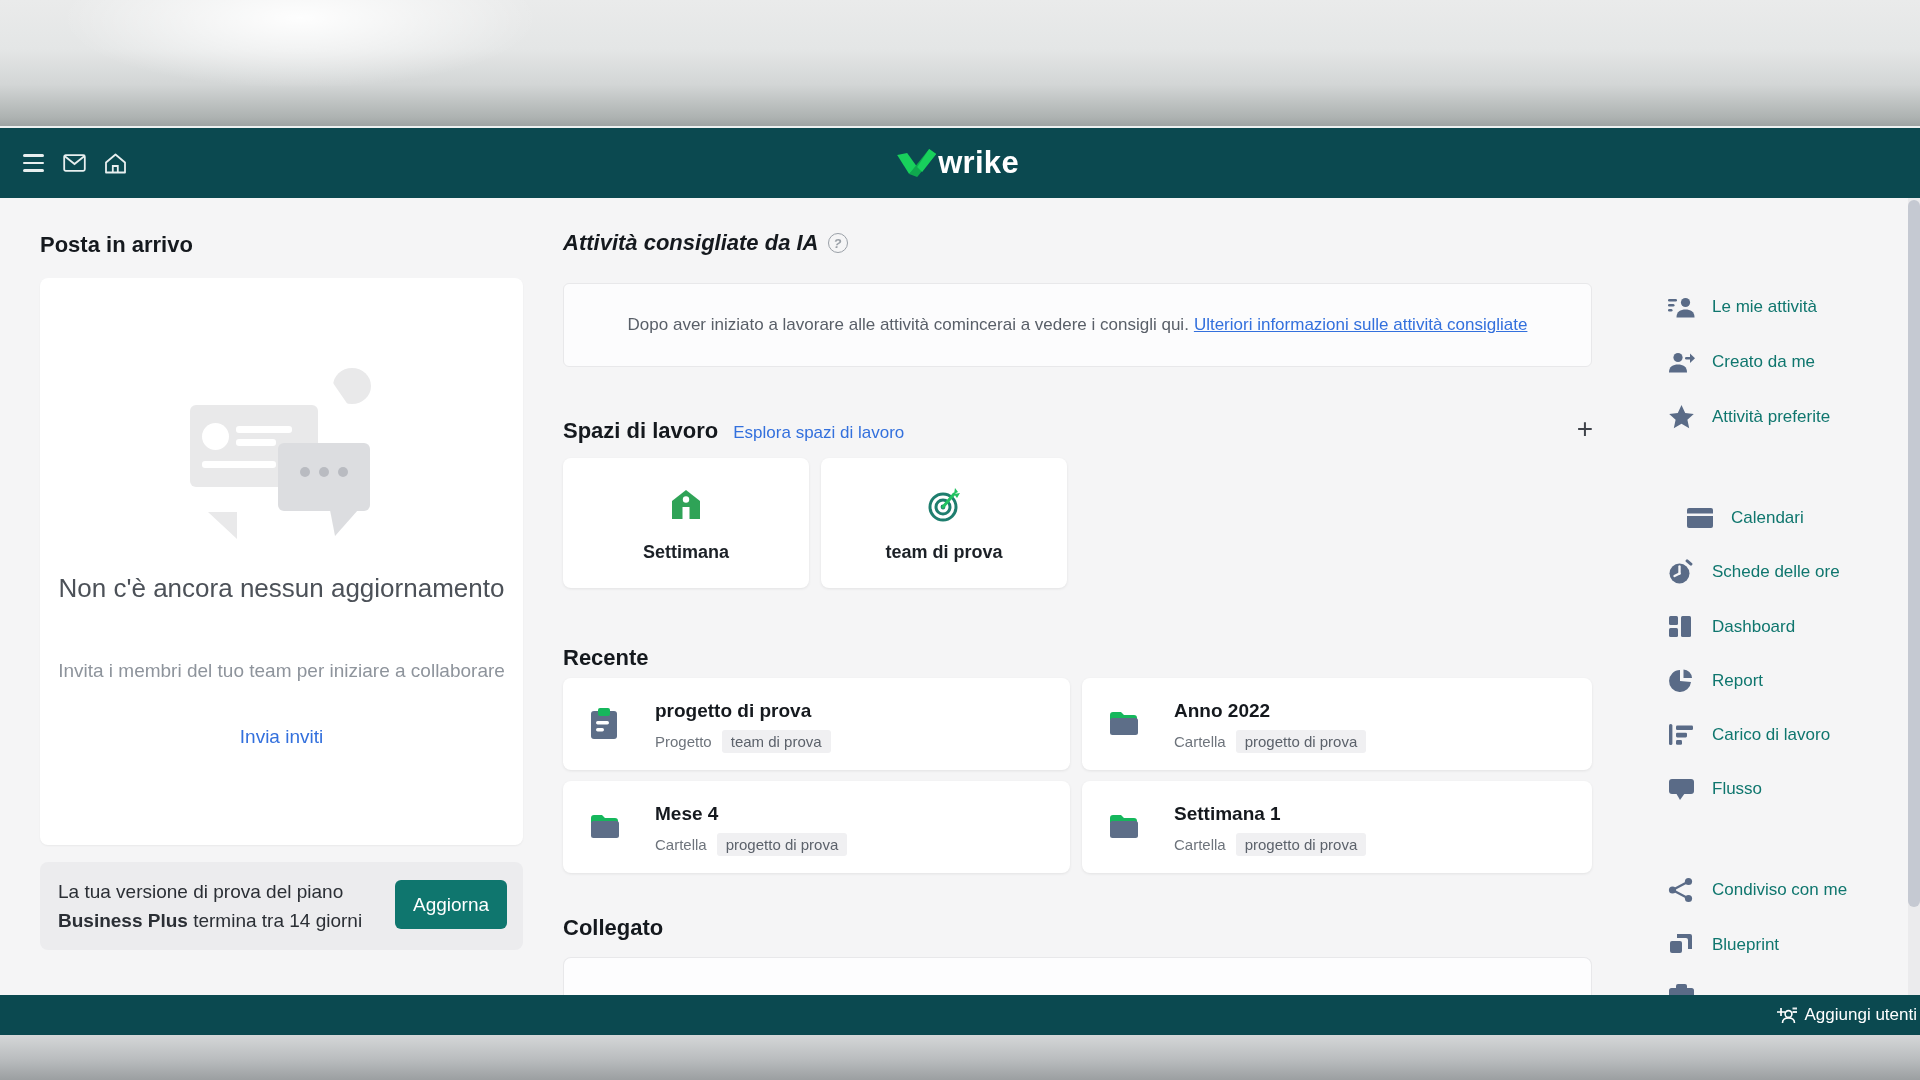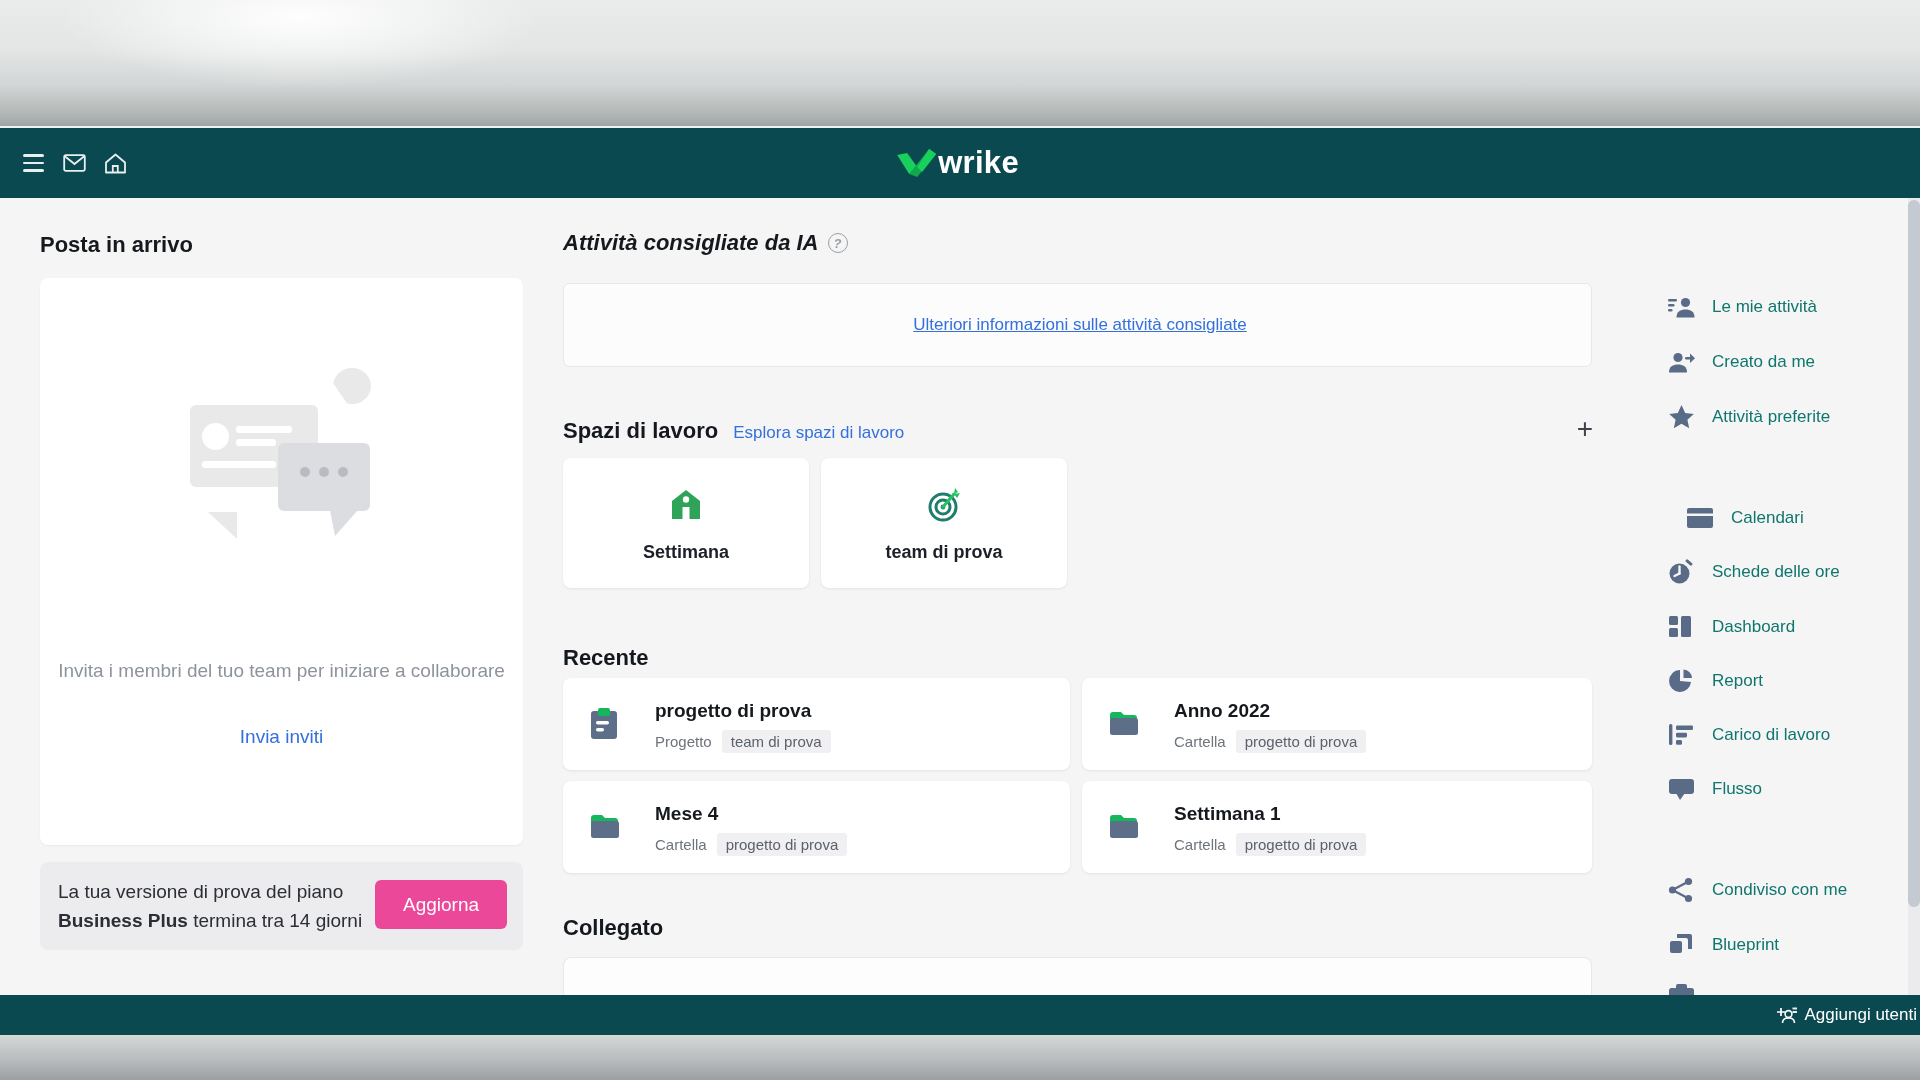--- a/index.html
+++ b/index.html
@@ -62,21 +62,21 @@
   #illu-dots span { width:10px; height:10px; border-radius:50%; background:#b9bbc1; }
   #illu-fronttail { position:absolute; left:52px; top:67px; width:28px; height:26px; background:#dcdde0; clip-path:polygon(0 0,100% 0,18% 100%); }
 
   #empty-title { position:absolute; left:0; top:292px; width:100%; text-align:center; font-size:26px; line-height:37px; color:#4c5158; }
   #empty-sub { position:absolute; left:0; top:378px; width:100%; text-align:center; font-size:19px; line-height:29px; color:#8e949c; }
   #invite-link { position:absolute; left:0; top:448px; width:100%; text-align:center; font-size:19px; color:#3370dd; cursor:pointer; }
 
   #trial-banner { position:absolute; left:40px; top:862px; width:483px; height:88px; background:#ececee; border-radius:8px; }
   #trial-text { position:absolute; left:18px; top:15px; font-size:19px; line-height:29px; color:#2b2f35; }
   #trial-text b { font-weight:700; }
-  #upgrade-btn { position:absolute; right:16px; top:18px; width:132px; height:49px; background:#ec4899; border:none; border-radius:6px;
+  #upgrade-btn { position:absolute; right:16px; top:18px; width:112px; height:49px; background:#0f766e; border:none; border-radius:6px;
     color:#ffffff; font-size:19px; font-family:inherit; cursor:pointer; }
 
   
   #ai-title-row { position:absolute; left:563px; top:230px; display:flex; align-items:center; gap:9px;font-style:italic; }
   #ai-title { font-size:22px; font-weight:700; color:#15191e; }
   .q-circle { width:20px; height:20px; border:1.6px solid #9aa0a7; border-radius:50%; color:#9aa0a7; font-size:13px; font-weight:700;
     display:flex; align-items:center; justify-content:center; }
   #ai-card { position:absolute; left:563px; top:283px; width:1029px; height:84px; background:#fcfcfd; border:1px solid #e8e8ea;
     border-radius:6px; display:flex; align-items:center; justify-content:center; font-size:17px; color:#595f68; }
   #ai-card a { color:#3370dd; text-decoration:underline; cursor:pointer; margin-left:5px; }
@@ -210,37 +210,39 @@
       <div class="illu" id="illu-moon"></div>
       <div class="illu" id="illu-backtail"></div>
       <div id="illu-bubble">
         <div id="illu-dots">
             <span></span>
             <span></span>
             <span></span>
           </div>
         <div id="illu-fronttail"></div>
       </div>
+      <div id="empty-title">Non c'è ancora nessun aggiornamento</div>
       <div id="empty-sub">Invita i membri del tuo team per iniziare a collaborare</div>
       <div id="invite-link">Invia inviti</div>
     </div>
 
     <div id="trial-banner" style="top:664px;">
       <div id="trial-text">
         <span>La tua versione di prova del piano</span><br>
         <b>Business Plus</b><span> termina tra 14 giorni</span>
       </div>
       <button id="upgrade-btn">Aggiorna</button>
     </div>
 
     <div id="ai-title-row" style="top:32px;">
       <span id="ai-title">Attività consigliate da IA</span>
       <span class="q-circle">?</span>
     </div>
     <div id="ai-card" style="top:85px;">
+      <span>Dopo aver iniziato a lavorare alle attività comincerai a vedere i consigli qui.</span>
       <a>Ulteriori informazioni sulle attività consigliate</a>
     </div>
 
     <div id="spaces-row" style="top:220px;">
       <span id="spaces-title">Spazi di lavoro</span>
       <span id="spaces-link">Esplora spazi di lavoro</span>
     </div>
     <button id="add-space-btn" style="top:216px;">+</button>
 
     <div class="space-card" id="space-card-0" style="top:260px;">

